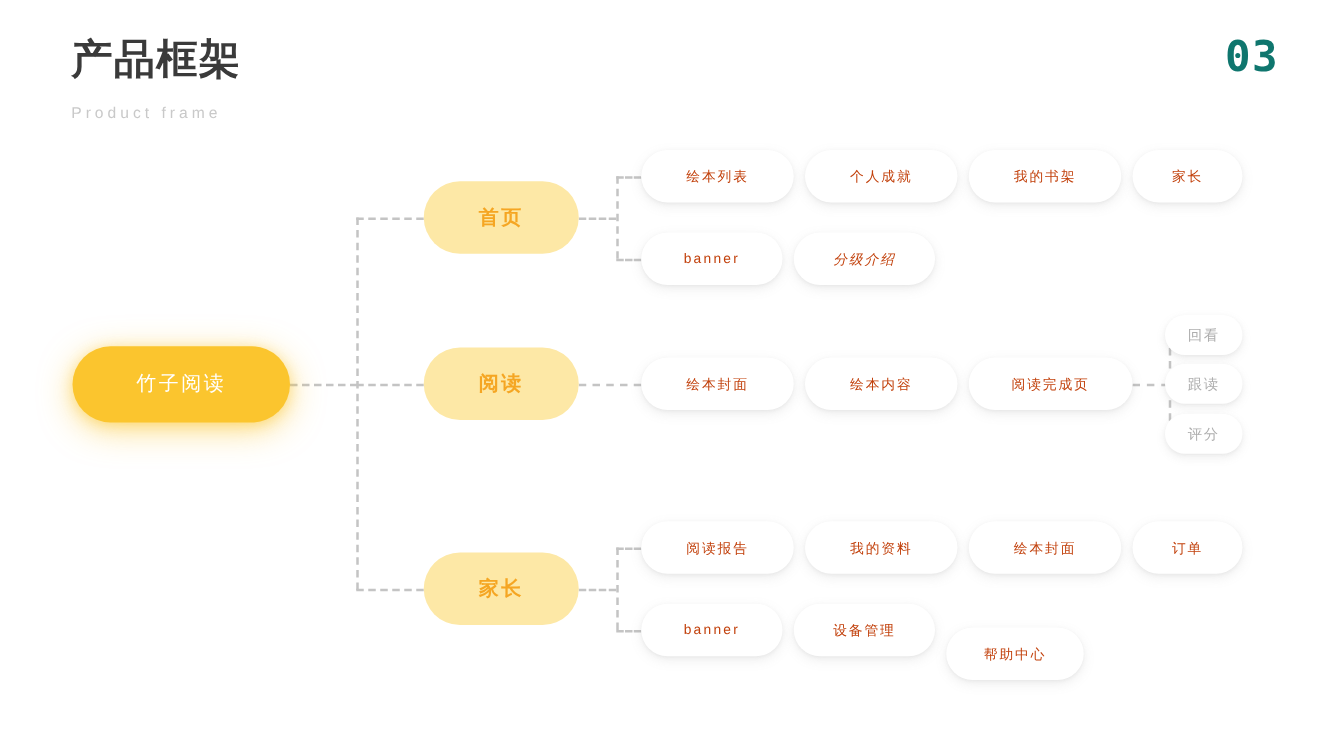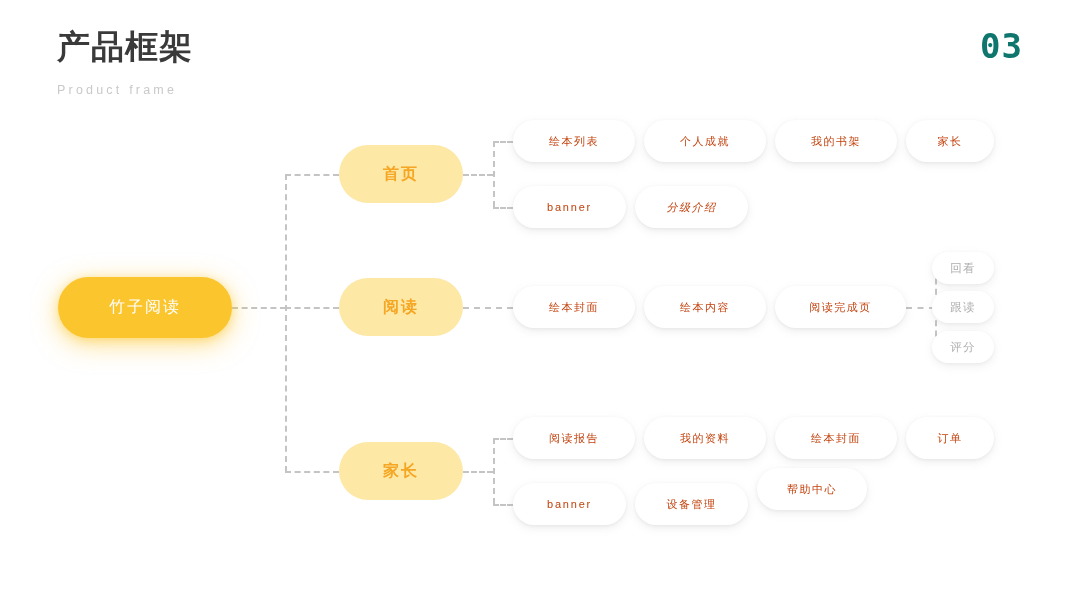--- a/index.html
+++ b/index.html
@@ -195,15 +195,15 @@
   <div class="node node-l4" style="left:932px; top:291px; width:62px; height:32px;font-family:Liberation Serif, serif;">跟读</div>
   <div class="node node-l4" style="left:932px; top:331px; width:62px; height:32px;">评分</div>
 
   <div class="node node-l3" style="left:513px; top:417px; width:122px; height:42px;">阅读报告</div>
   <div class="node node-l3" style="left:644px; top:417px; width:122px; height:42px;">我的资料</div>
   <div class="node node-l3" style="left:775px; top:417px; width:122px; height:42px;">绘本封面</div>
   <div class="node node-l3" style="left:906px; top:417px; width:88px; height:42px;">订单</div>
 
   <div class="node node-l3 node-latin" style="left:513px; top:483px; width:113px; height:42px;">banner</div>
   <div class="node node-l3" style="left:635px; top:483px; width:113px; height:42px;">设备管理</div>
-  <div class="node node-l3" style="left:757px; top:468px; width:110px; height:42px;text-align:center;">帮助中心</div>
+  <div class="node node-l3" style="left:757px; top:502px; width:110px; height:42px;text-align:center;">帮助中心</div>
 
 </div>
 
 </body></html>

